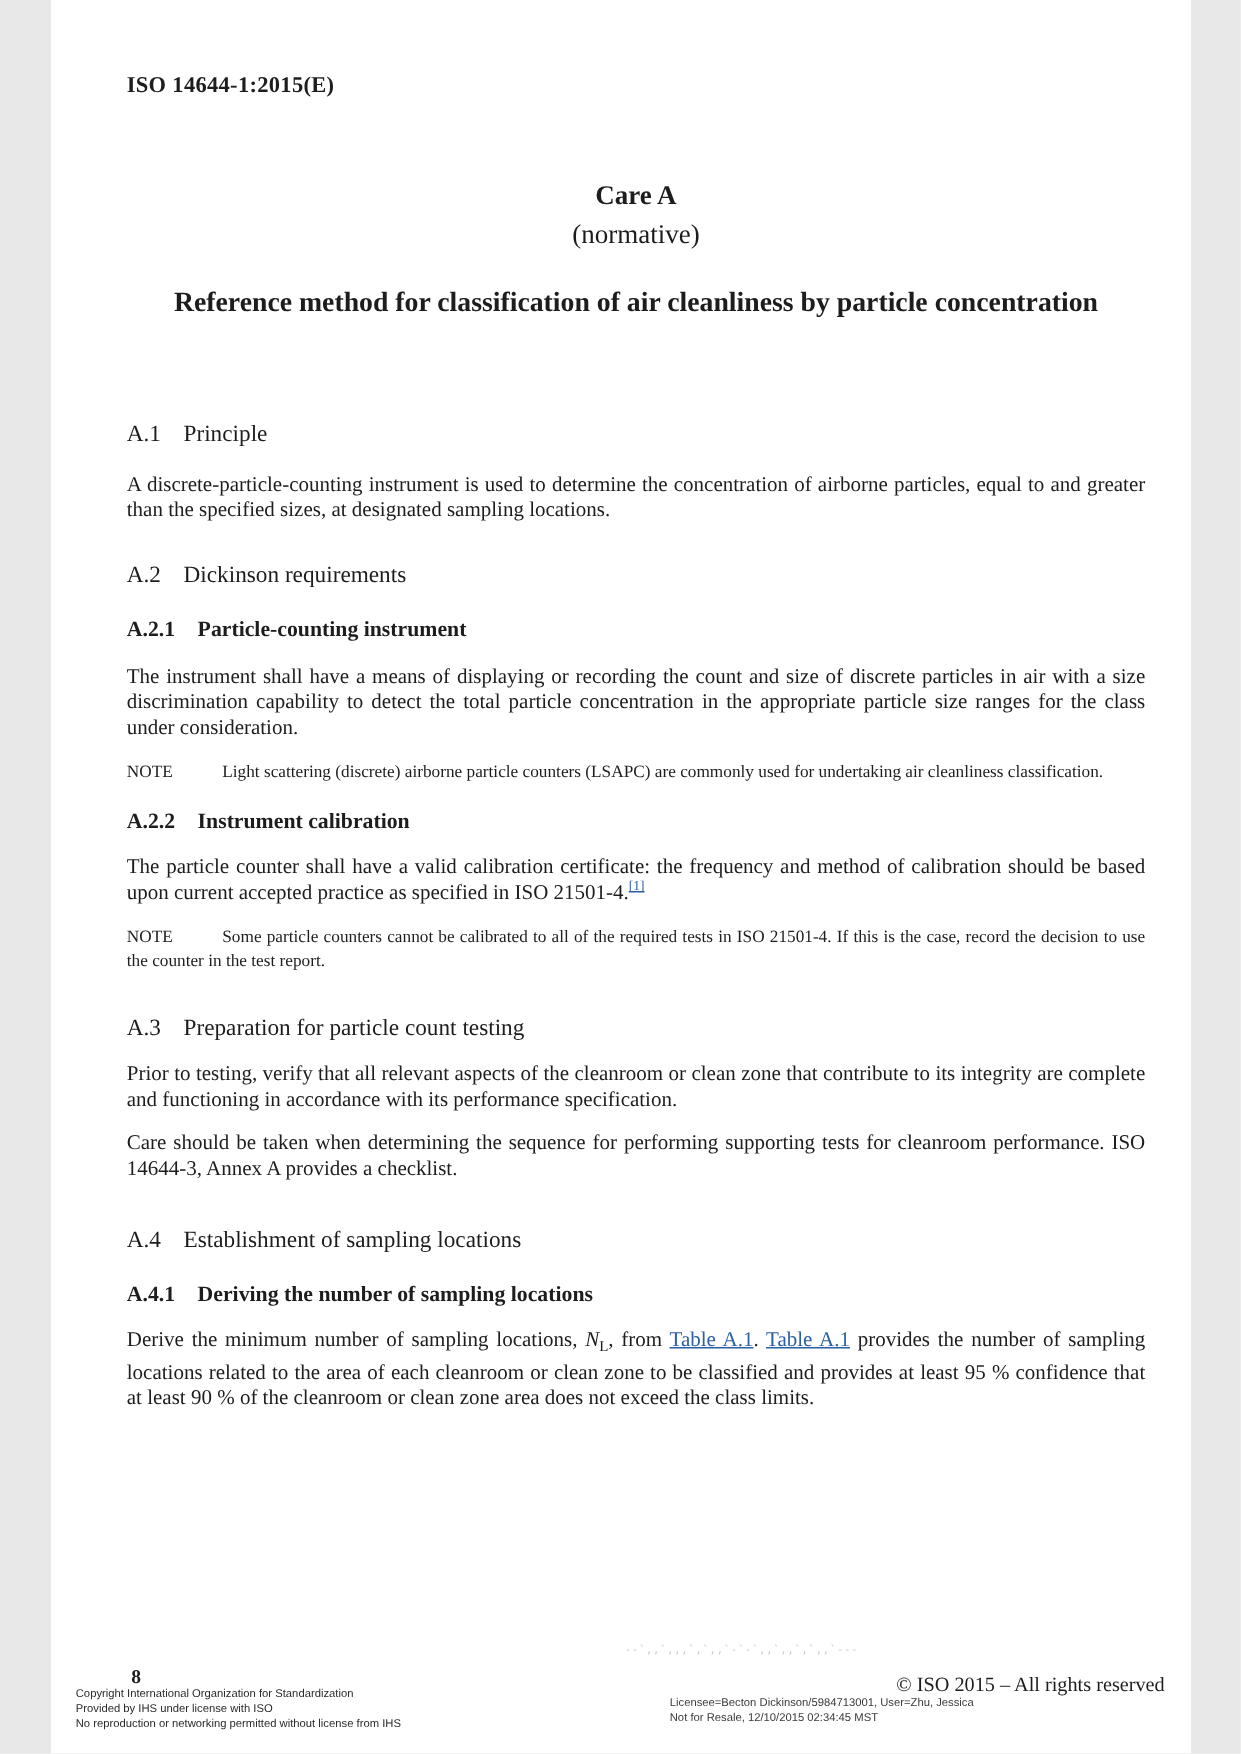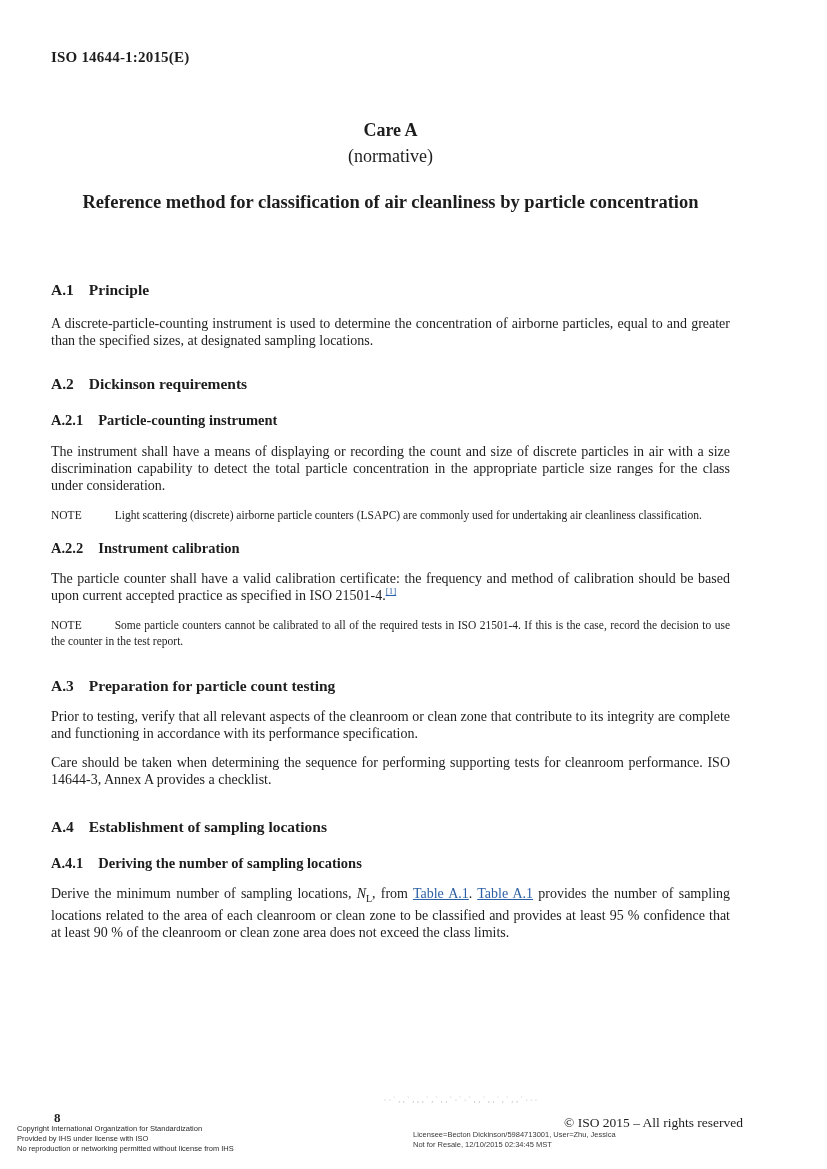--- a/index.html
+++ b/index.html
@@ -1,39 +1,39 @@
 <!DOCTYPE html>
 <html><head>
 <meta charset="utf-8">
 <style>
   html,body{margin:0;padding:0;background:#e8e8e8;}
   .page{
     position:relative;
-    width:827px;height:1169px;
+    width:760px;height:1169px;
     margin:0 auto;
     background:#ffffff;
     font-family:"Liberation Serif","DejaVu Serif",serif;
     color:#1d1d1d;
     overflow:hidden;
   }
   .content{
     position:absolute;left:51px;top:48px;width:679px;
   }
   .doc-header{
     font-size:15px;font-weight:bold;line-height:18px;margin:0;
     letter-spacing:0.2px;
   }
   .annex-block{text-align:center;margin-top:51px;}
   .annex-title{font-size:18px;font-weight:bold;line-height:26px;}
   .annex-sub{font-size:18px;line-height:26px;}
   .main-title{
     text-align:center;font-weight:bold;font-size:18.5px;
     line-height:25px;margin:21px 0 0 0;
   }
-  .h-sec{font-size:15.5px;font-weight:bold;line-height:20px;margin:0;}
+  .h-sec{font-size:15.5px;font-weight:normal;line-height:20px;margin:0;}
   .h-sub{font-size:14.5px;font-weight:bold;line-height:19px;margin:0;}
   .h-num{display:inline-block;margin-right:15px;}
   .mt65{margin-top:65px;} .mt25{margin-top:25px;} .mt17{margin-top:17px;}
   .mt27{margin-top:27px;} .mt29{margin-top:29px;} .mt16{margin-top:16px;}
   .body-p{
     font-size:14px;line-height:17px;text-align:justify;
     margin:12px 0 0 0;
   }
   .mt15{margin-top:15px;} .mt13p{margin-top:13px;}
   .note-p{

